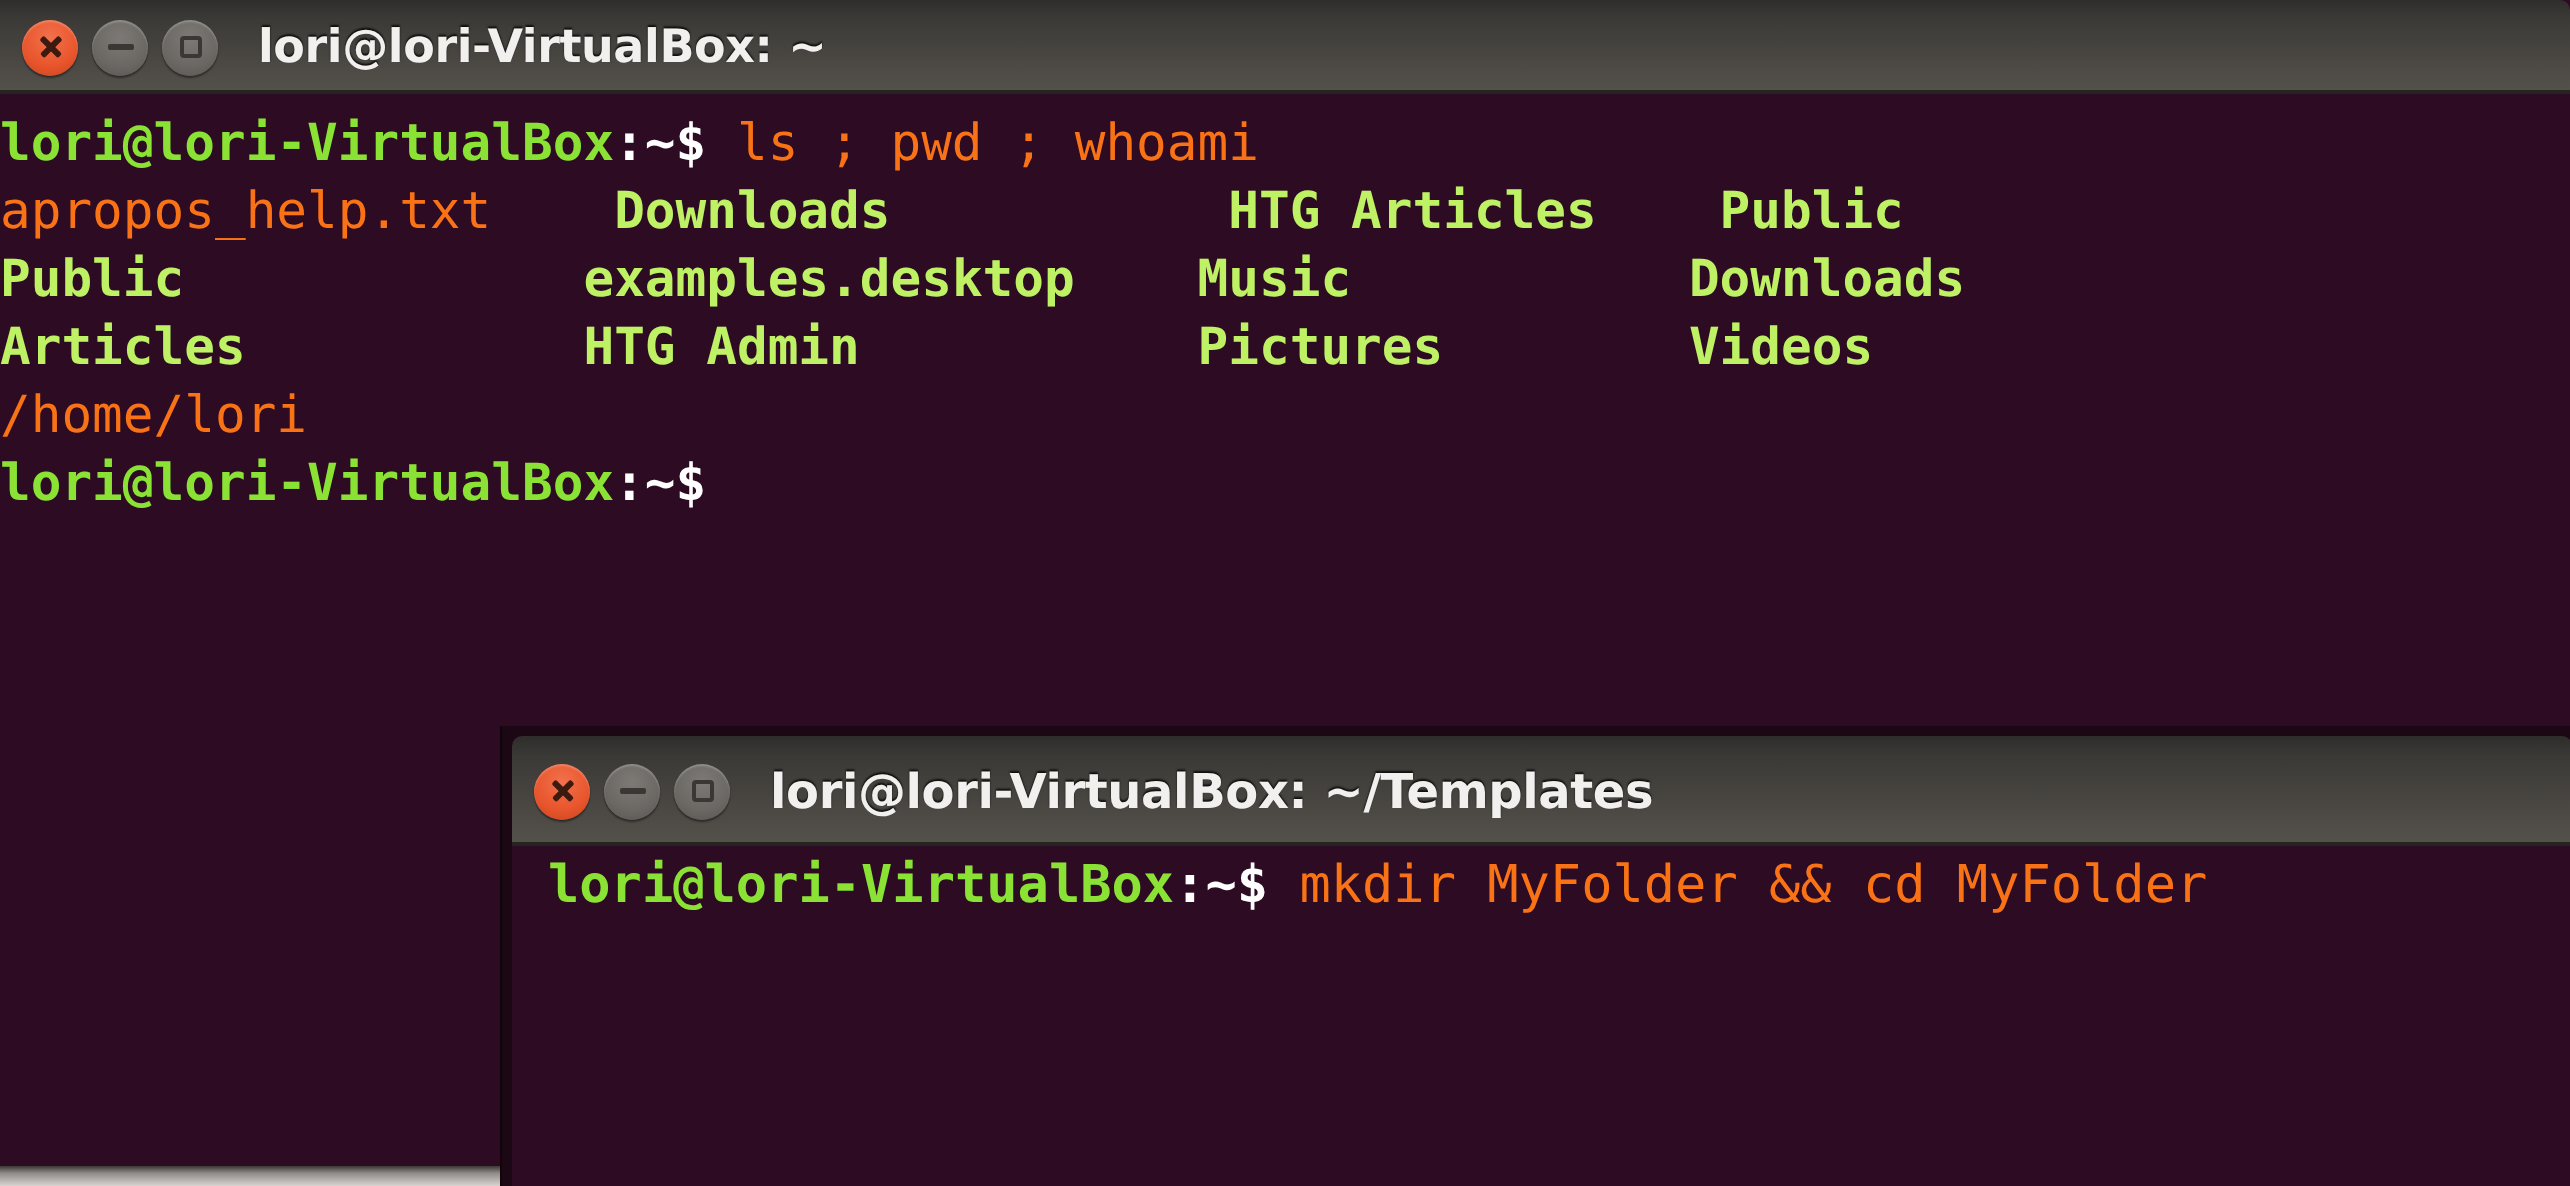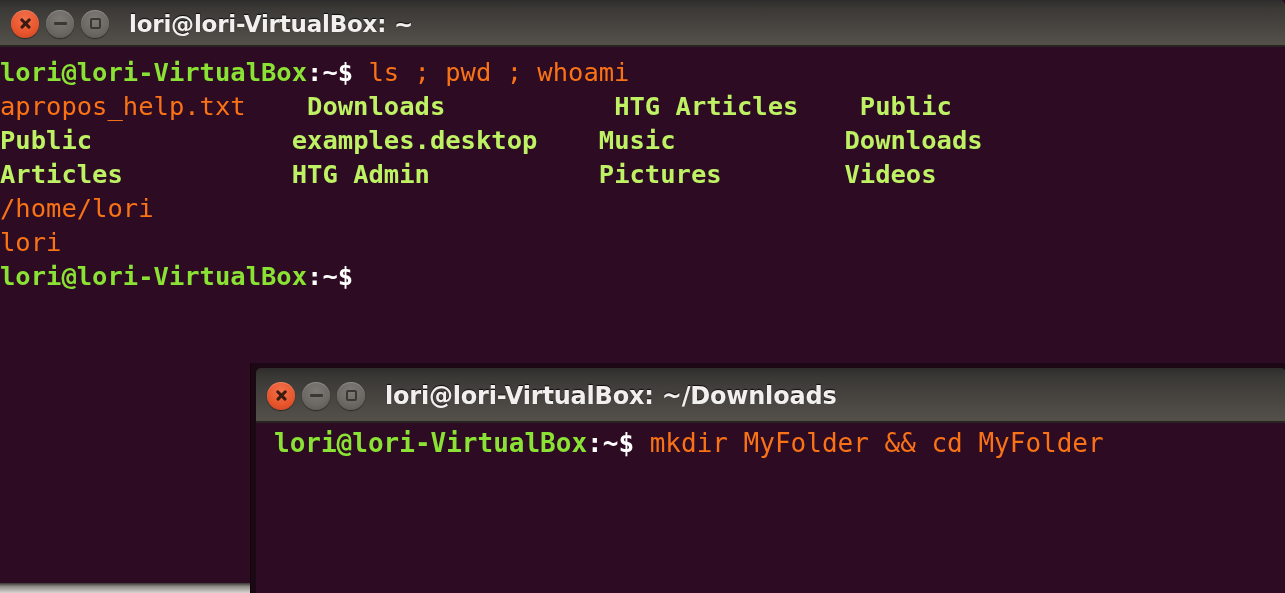--- a/index.html
+++ b/index.html
@@ -192,21 +192,20 @@
 
   <div class="term">
 
     <div class="tline"><span class="c-green">lori@lori-VirtualBox</span><span class="c-bwhite">:~$</span><span class="c-white"> ls ; pwd ; whoami</span></div>
 
     <div class="tline" id="ls-row-0"><span class="c-white">apropos_help.txt</span><span>    </span><span class="c-blue">Downloads</span><span>           </span><span class="c-blue">HTG Articles</span><span>    </span><span class="c-blue">Public</span></div>
     <div class="tline" id="ls-row-1"><span class="c-blue">Public</span><span>             </span><span class="c-blue">examples.desktop</span><span>    </span><span class="c-blue">Music</span><span>           </span><span class="c-blue">Downloads</span></div>
     <div class="tline" id="ls-row-2"><span class="c-blue">Articles</span><span>           </span><span class="c-blue">HTG Admin</span><span>           </span><span class="c-blue">Pictures</span><span>        </span><span class="c-blue">Videos</span></div>
 
     <div class="tline c-white">/home/lori</div>
-    <div class="tline c-white">lori</div>
 
     <div class="tline"><span class="c-green">lori@lori-VirtualBox</span><span class="c-bwhite">:~$</span></div>
 
   </div>
 </div>
 
 <div id="bottom-strip"></div>
 
 <div class="window" id="win2">
 
@@ -215,21 +214,21 @@
       <div class="wbtn close">
         <span class="glyph-x"></span>
       </div>
       <div class="wbtn min">
         <span class="glyph-min"></span>
       </div>
       <div class="wbtn max">
         <span class="glyph-max"></span>
       </div>
     </div>
-    <div class="wtitle">lori@lori-VirtualBox: ~/Downloads</div>
+    <div class="wtitle">lori@lori-VirtualBox: ~/Templates</div>
   </div>
 
   <div class="term">
 
     <div class="tline"><span class="c-green">lori@lori-VirtualBox</span><span class="c-bwhite">:~$</span><span class="c-white"> mkdir MyFolder &amp;&amp; cd MyFolder</span></div>
 
 
   </div>
 </div>
 

